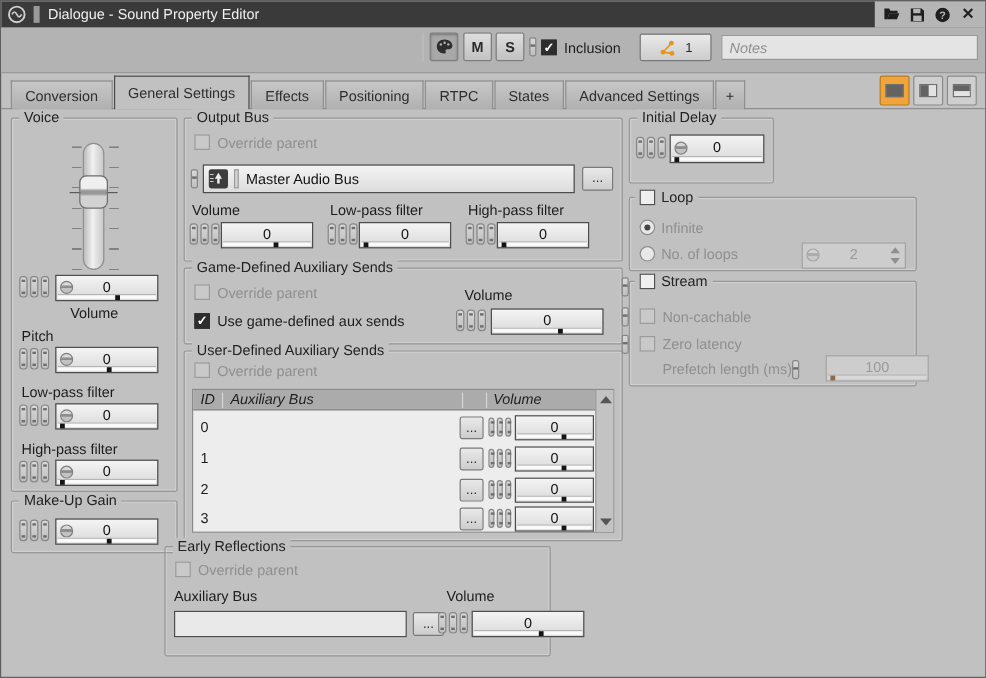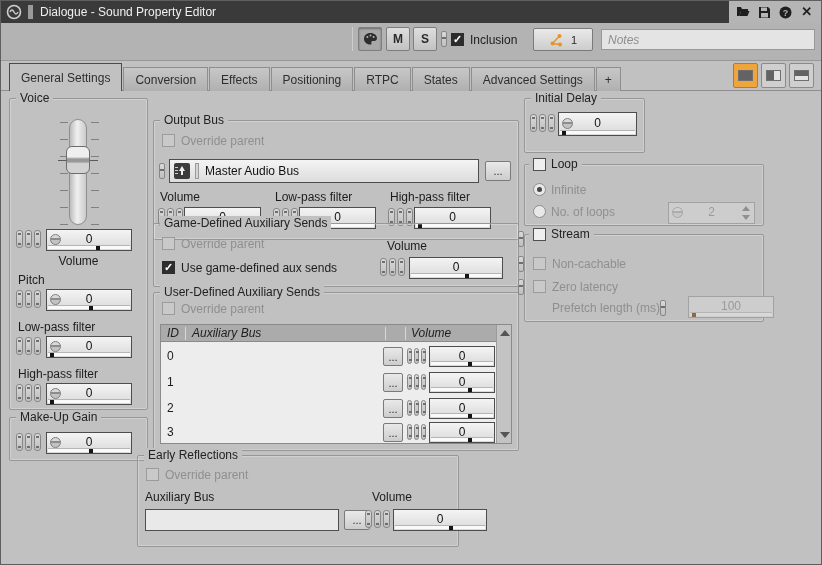--- a/index.html
+++ b/index.html
@@ -175,22 +175,22 @@
           <circle cx="10.5" cy="3" r="2" fill="#e8941f"></circle>
           <circle cx="11" cy="11.5" r="2" fill="#e8941f"></circle>
       </svg>
       <span>1</span>
     </span>
     <input class="txt" style="left: 600px; top: 6px; width: 214px; height: 21px; background: rgb(228, 228, 228); border-color: rgb(152, 152, 152);" placeholder="Notes">
   </div>
 
   <div class="tabline"></div>
   <div class="tabs">
+    <span class="tab">Conversion</span>
     <span class="tab active">General Settings</span>
-    <span class="tab">Conversion</span>
     <span class="tab">Effects</span>
     <span class="tab">Positioning</span>
     <span class="tab">RTPC</span>
     <span class="tab">States</span>
     <span class="tab">Advanced Settings</span>
     <span class="tab plus">+</span>
   </div>
   <div class="laybtns">
     <span class="laybtn active">
         <i class="glyph-rect"></i>
@@ -283,21 +283,21 @@
       </div>
     <div class="pfield" style="left:36px; top:14px; width:86px;">
       <span class="sphere"></span>
       <span class="val">0</span>
       <span class="slider">
           <i class="mk" style="left:50%;"></i>
         </span>
     </div>
   </div>
 
-  <div class="grp" style="left:152px; top:97px; width:366px; height:120px;margin-top:22px;">
+  <div class="grp" style="left:152px; top:97px; width:366px; height:120px;">
     <span class="legend">Output Bus</span>
     <span class="cb dis" style="left:8px; top:13px;"></span>
     <span class="lbl dis-t" style="left:27px; top:13px;">Override parent</span>
 
     <i class="pill" style="left:5px; top:42px;"></i>
     <div class="busfield" style="left:15px; top:38px; width:310px;padding-left:16px;">
       <span class="busicon">
           <span class="lines"></span>
         </span>
       <span class="bussep"></span>

